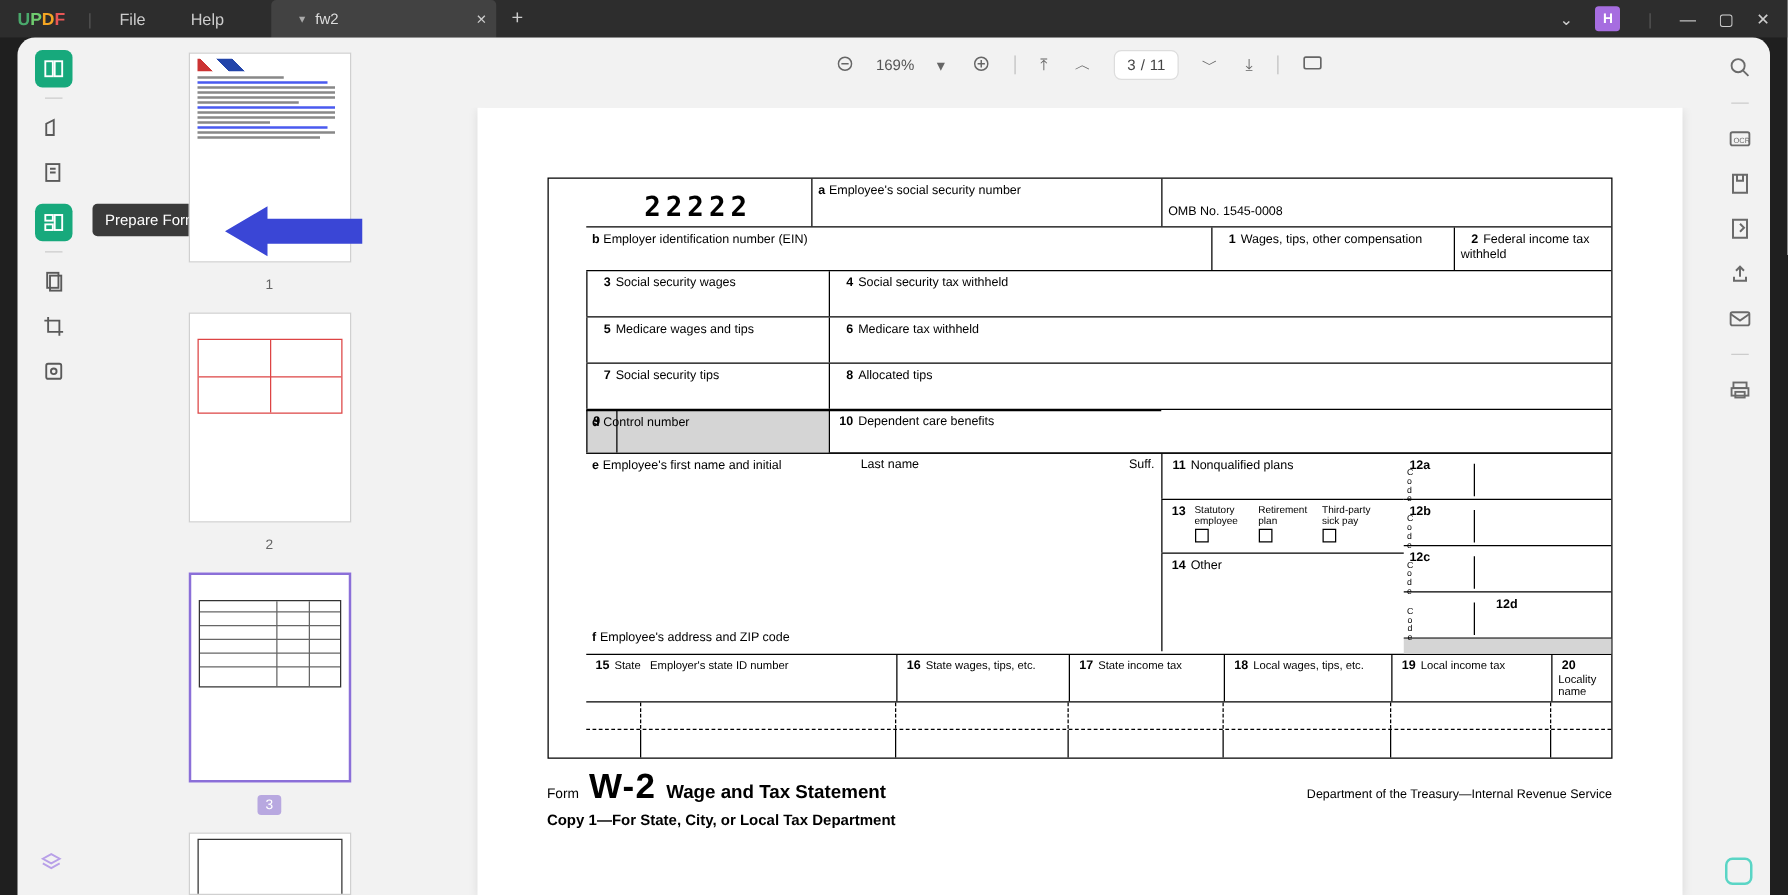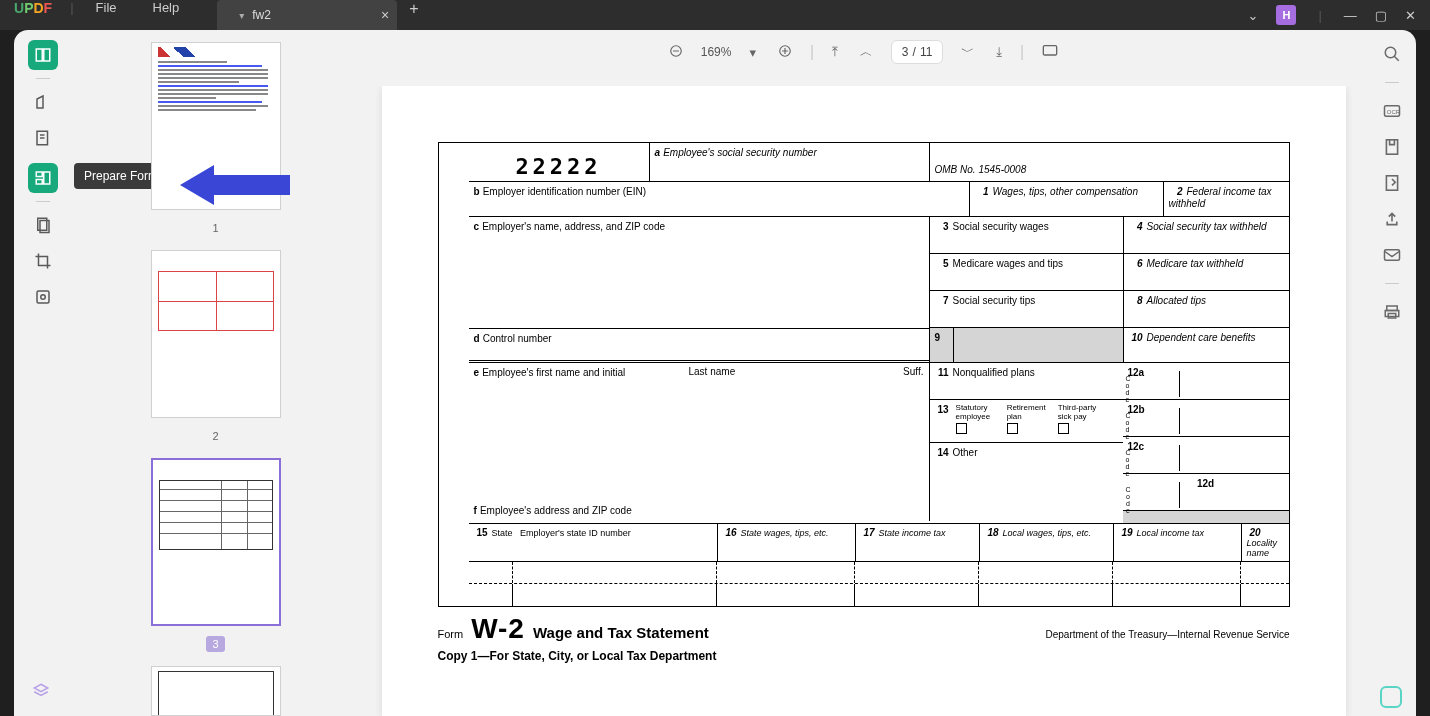--- a/index.html
+++ b/index.html
@@ -1,19 +1,19 @@
 <!DOCTYPE html>
 <html><head>
 <meta charset="utf-8">
 <style>
 * { margin: 0; padding: 0; box-sizing: border-box; font-family: Arial, sans-serif; }
 body { background: #1f1f1f; width: 1430px; height: 716px; overflow: hidden; }
 
 
-.titlebar { height: 30px; background: #2d2d2d; display: flex; color: #ccc; font-size: 13px; }
+.titlebar { height: 30px; background: #2d2d2d; display: flex; align-items: center; color: #ccc; font-size: 13px; }
 .logo { padding: 0 14px; font-weight: bold; font-size: 14px; }
 .logo .u { color: #4aa96c; }
 .logo .p { color: #6fcc6f; }
 .logo .d { color: #f5a623; }
 .logo .f { color: #e85656; }
 .tb-sep { color: #555; padding: 0 4px; }
 .menu-item { padding: 0 18px; cursor: pointer; }
 .tab { background: #424242; height: 30px; display: flex; align-items: center; padding: 0 30px 0 14px; position: relative; margin-left: 20px; min-width: 180px; border-radius: 4px 4px 0 0;}
 .tab-dd { color:#aaa; padding:0 8px; font-size:10px; }
 .tab-title { font-size: 12px; color: #ddd; }
@@ -78,21 +78,21 @@
 
 
 .doc-view { position: absolute; left: 345px; right: 48px; top: 56px; bottom: 0; overflow: auto; display: flex; justify-content: center; }
 .page { width: 964px; background: #fff; box-shadow: 0 2px 8px rgba(0,0,0,0.1); padding: 56px 56px 20px; font-size: 11px; color: #000; }
 
 
 .w2 { border: 1.5px solid #000; padding-left: 30px; }
 .w2-row { display: flex; border-bottom: 1px solid #000; }
 .w2-row:last-child { border-bottom: none; }
 .w2-cell { padding: 3px 5px; position: relative; }
-.w2-cell + .w2-cell { border-left: 1px solid #000; font-style: italic; }
+.w2-cell + .w2-cell { border-left: 1px solid #000; }
 .bold-left { border-left: 1.5px solid #000 !important; }
 .bl { font-weight: bold; font-size: 10px; }
 .lbl { font-size: 10px; }
 .num { font-weight: bold; font-size: 10px; display:inline-block; width:14px; text-align:right; margin-right:4px;}
 .w2-22222 { font-family: monospace; font-weight: bold; font-size: 22px; letter-spacing: 4px; text-align: center; padding-top:8px; }
 .shade { background: #d5d5d5; }
 .chk { display:inline-block; width:11px; height:11px; border:1px solid #000; vertical-align:top; margin-top:2px;}
 .subcol { display:inline-block; font-size:8px; vertical-align:top; width:48px; }
 .code-c { font-size:7px; line-height:7px; position:absolute; left:3px; top:12px; }
 .code-sep { position:absolute; left:56px; top:8px; bottom:2px; width:1px; background:#000; }
@@ -342,21 +342,20 @@
           <div class="w2-cell" style="flex:1;padding-top:20px;"><span class="lbl">OMB No. 1545-0008</span></div>
         </div>
 
         <div class="w2-row">
           <div class="w2-cell" style="width:500px;height:34px;"><span class="bl">b</span>&nbsp;<span class="lbl">Employer identification number (EIN)</span></div>
           <div class="w2-cell bold-left" style="width:194px;"><span class="num">1</span><span class="lbl">Wages, tips, other compensation</span></div>
           <div class="w2-cell" style="flex:1;"><span class="num">2</span><span class="lbl">Federal income tax withheld</span></div>
         </div>
 
         <div class="w2-row" style="border-bottom:none;">
-          <div class="w2-cell" style="width:460px;border-bottom:1px solid #000;height:144px;"><span class="bl">c</span>&nbsp;<span class="lbl">Employer's name, address, and ZIP code</span></div>
           <div style="flex:1;">
             <div class="w2-row">
                 <div class="w2-cell bold-left" style="width:194px;height:36px;border-left:1.5px solid #000;"><span class="num">3</span><span class="lbl">Social security wages</span></div>
                 <div class="w2-cell" style="flex:1;"><span class="num">4</span><span class="lbl">Social security tax withheld</span></div>
               </div>
             <div class="w2-row">
                 <div class="w2-cell bold-left" style="width:194px;height:36px;border-left:1.5px solid #000;"><span class="num">5</span><span class="lbl">Medicare wages and tips</span></div>
                 <div class="w2-cell" style="flex:1;"><span class="num">6</span><span class="lbl">Medicare tax withheld</span></div>
               </div>
             <div class="w2-row">

